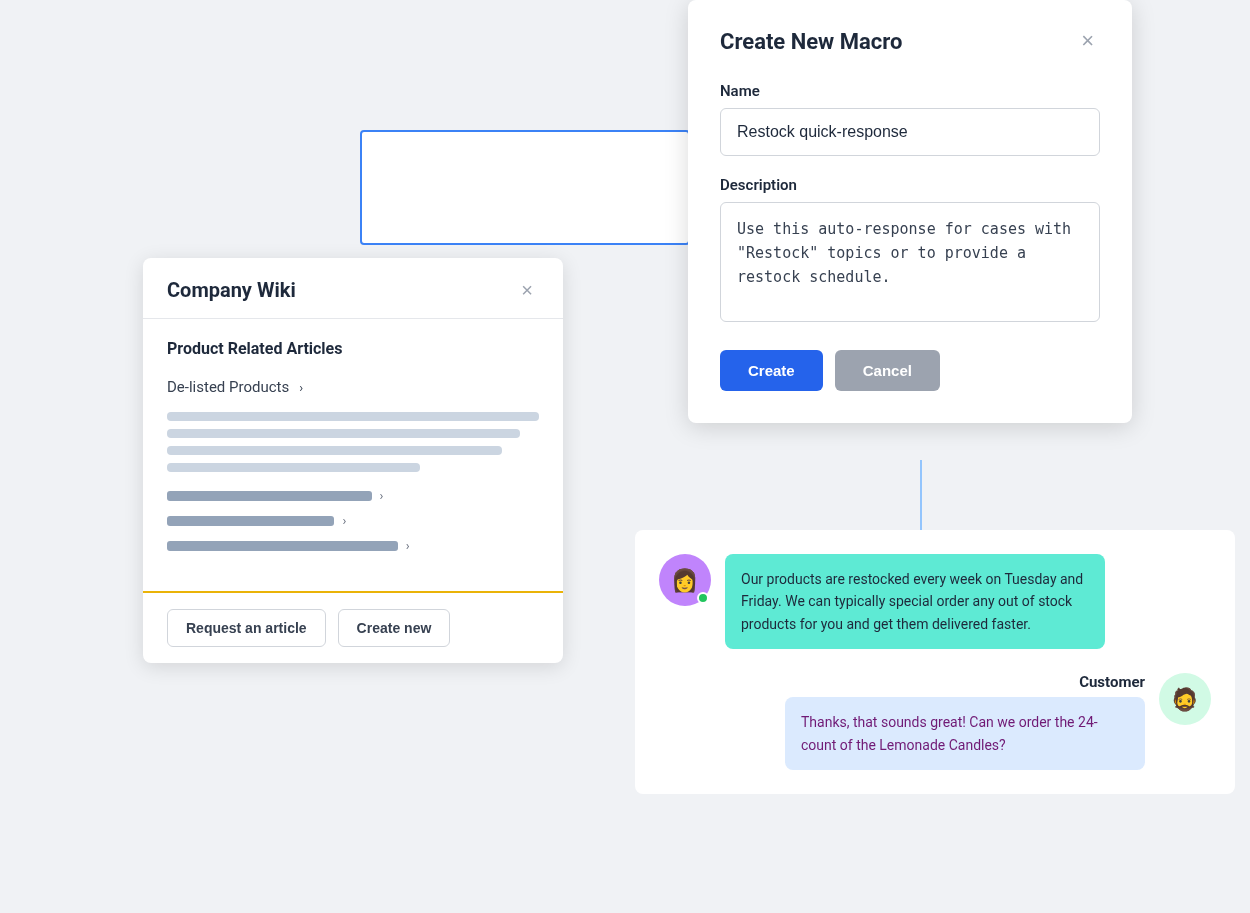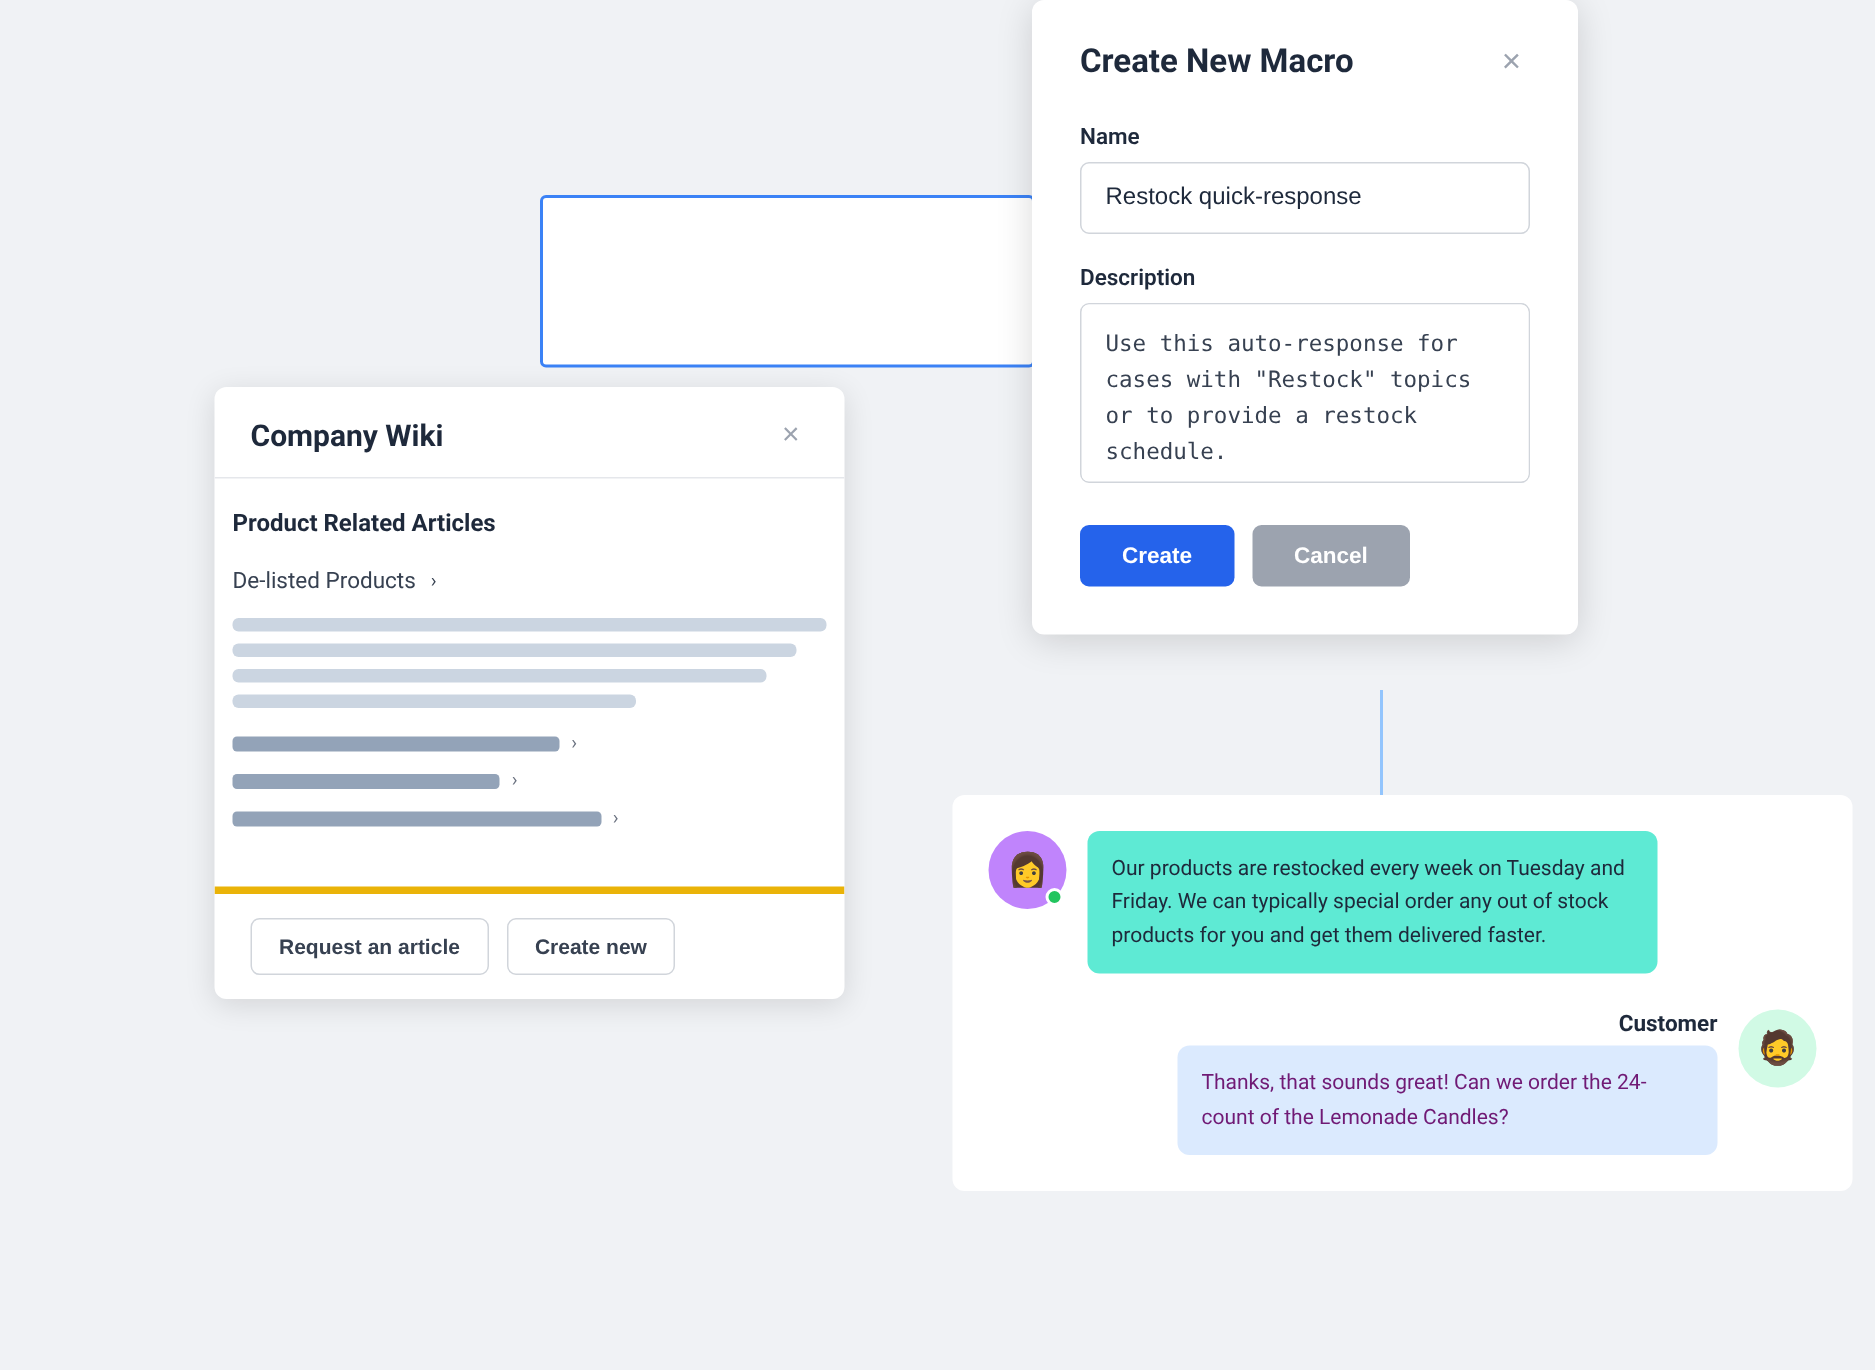--- a/index.html
+++ b/index.html
@@ -73,21 +73,21 @@
       background: none;
       border: none;
       cursor: pointer;
       font-size: 20px;
       color: #9ca3af;
       line-height: 1;
       padding: 2px 6px;
     }
 
     .wiki-body {
-      padding: 20px 12px 24px;
+      padding: 20px 24px 24px;
     }
 
     .wiki-section-title {
       font-size: 16px;
       font-weight: 700;
       color: #1e293b;
       margin-bottom: 20px;
     }
 
     .wiki-article-item {
@@ -149,41 +149,41 @@
 
     .wiki-link-arrow {
       color: #6b7280;
       font-size: 13px;
     }
 
     .wiki-footer {
       display: flex;
       gap: 12px;
       padding: 16px 24px;
-      border-top: 5px solid #eab308;
+      border-top: 2px solid #eab308;
       margin-top: 4px;
     }
 
     .wiki-footer-btn {
       padding: 10px 18px;
       border: 1.5px solid #d1d5db;
       border-radius: 6px;
       background: white;
       font-size: 14px;
       font-weight: 600;
       color: #374151;
       cursor: pointer;
     }
 
     
     .macro-modal {
       position: absolute;
       top: 0;
       left: 688px;
-      width: 364px;
+      width: 444px;
       background: white;
       border-radius: 8px;
       box-shadow: 0 4px 24px rgba(0,0,0,0.15);
       padding: 28px 32px 32px;
     }
 
     .modal-header {
       display: flex;
       align-items: center;
       justify-content: space-between;

